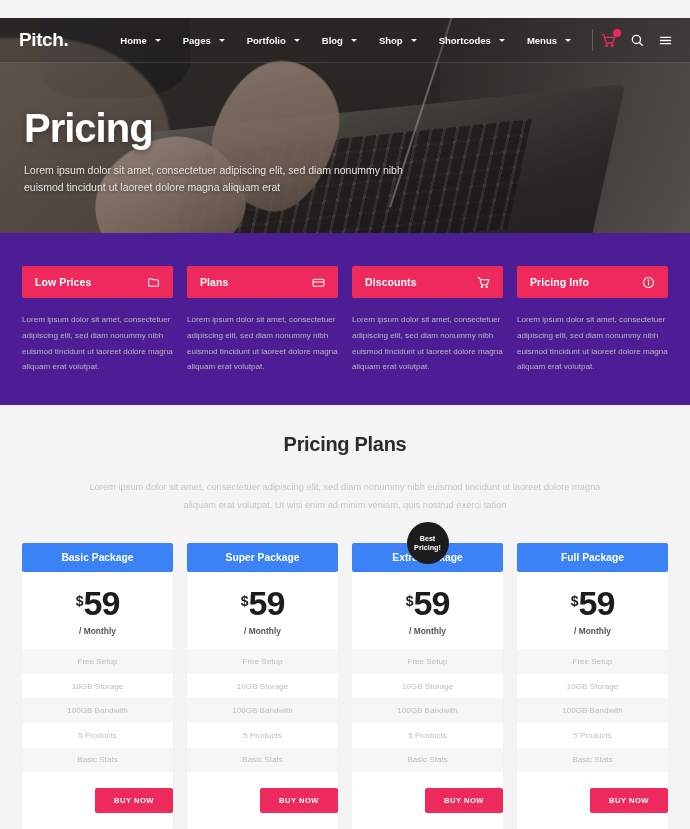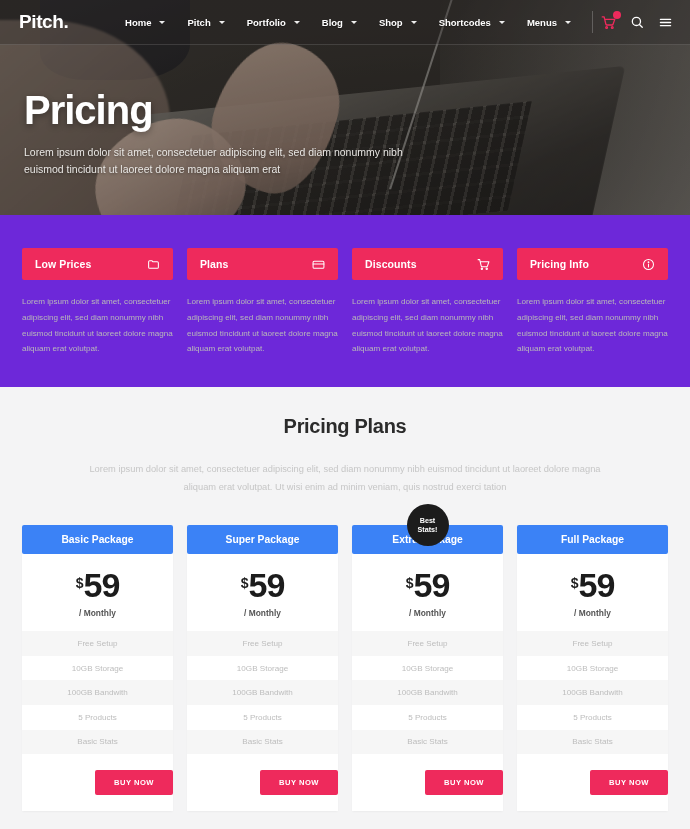--- a/index.html
+++ b/index.html
@@ -2,21 +2,21 @@
 <html><head>
 <meta charset="utf-8">
 <style>
   * { box-sizing: border-box; margin: 0; padding: 0; }
   html, body {
     width: 690px; height: 829px;
     font-family: "Liberation Sans", sans-serif;
     background: #f4f4f5;
     overflow: hidden;
   }
-  .page { width: 690px; height: 807px; position: relative; }
+  .page { width: 690px; height: 807px; position: relative; margin-top: 18px; }
 
   
   .hero {
     position: relative;
     width: 690px; height: 215px;
     background:
       linear-gradient(rgba(30,28,26,0.62), rgba(30,28,26,0.62)),
       radial-gradient(ellipse 55% 70% at 62% 78%, #2a2723 0%, #3d3a35 45%, #55514a 100%),
       linear-gradient(115deg, #4a4540 0%, #6b665e 30%, #8d877d 55%, #716c64 75%, #57534c 100%);
     overflow: hidden;
@@ -115,21 +115,21 @@
     color: #fff; font-size: 40px; font-weight: bold; letter-spacing: -1px;
     text-shadow: 0 2px 6px rgba(0,0,0,.35);
   }
   .hero-sub {
     margin-top: 11px; color: #e9e7e4; font-size: 10.5px; line-height: 1.65;
     max-width: 380px; text-shadow: 0 1px 3px rgba(0,0,0,.45);
   }
 
   
   .features {
-    background: #6d28d9;
+    background: #4c1d95;
     width: 690px; height: 172px;
     padding: 33px 22px 0 22px;
     display: flex; gap: 14px;
   }
   .fbox { flex: 1; }
   .fbox-head {
     background: #ee2a5c; height: 32px; border-radius: 2px;
     display: flex; align-items: center; justify-content: space-between;
     padding: 0 13px;
   }
@@ -216,21 +216,21 @@
     <div class="hero-shade"></div>
 
     <div class="navbar">
       <div class="logo">Pitch.</div>
       <div class="nav-menu" id="nav-menu">
           <a class="nav-item">
             <span>Home</span>
             <i class="caret"></i>
           </a>
           <a class="nav-item">
-            <span>Pitch</span>
+            <span>Pages</span>
             <i class="caret"></i>
           </a>
           <a class="nav-item">
             <span>Portfolio</span>
             <i class="caret"></i>
           </a>
           <a class="nav-item">
             <span>Blog</span>
             <i class="caret"></i>
           </a>
@@ -370,21 +370,21 @@
           <div class="feat">10GB Storage</div>
           <div class="feat alt">100GB Bandwith</div>
           <div class="feat">5 Products</div>
           <div class="feat alt">Basic Stats</div>
           <div class="card-foot">
             <button class="buy-btn">BUY NOW</button>
           </div>
         </div>
         <div class="card">
           <div class="best-badge">
-            <span><span>Best</span><br><span>Stats!</span></span>
+            <span><span>Best</span><br><span>Pricing!</span></span>
           </div>
           <div class="card-head">
             <span>Extra Package</span>
           </div>
           <div class="card-price">
             <div class="price-line">
               <span class="currency">$</span>
               <span class="amount">59</span>
             </div>
             <div class="period">/ Monthly</div>

